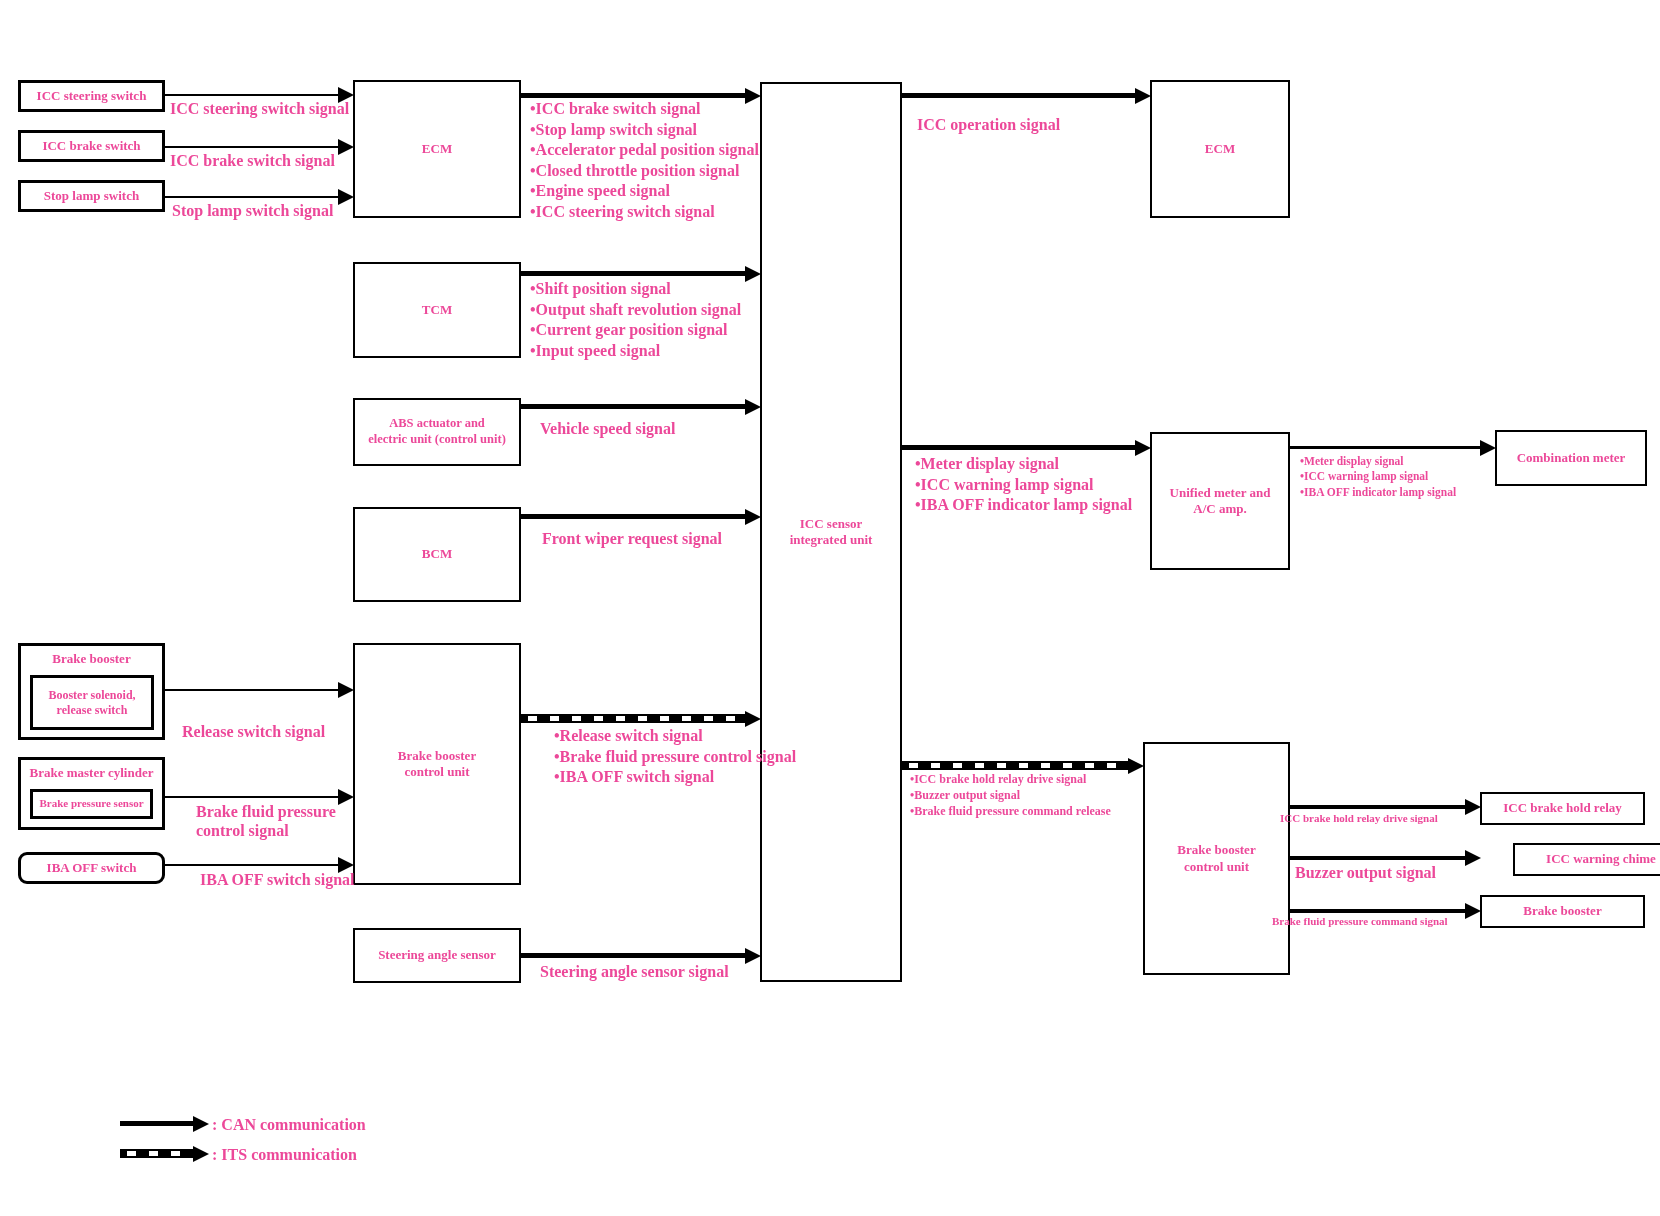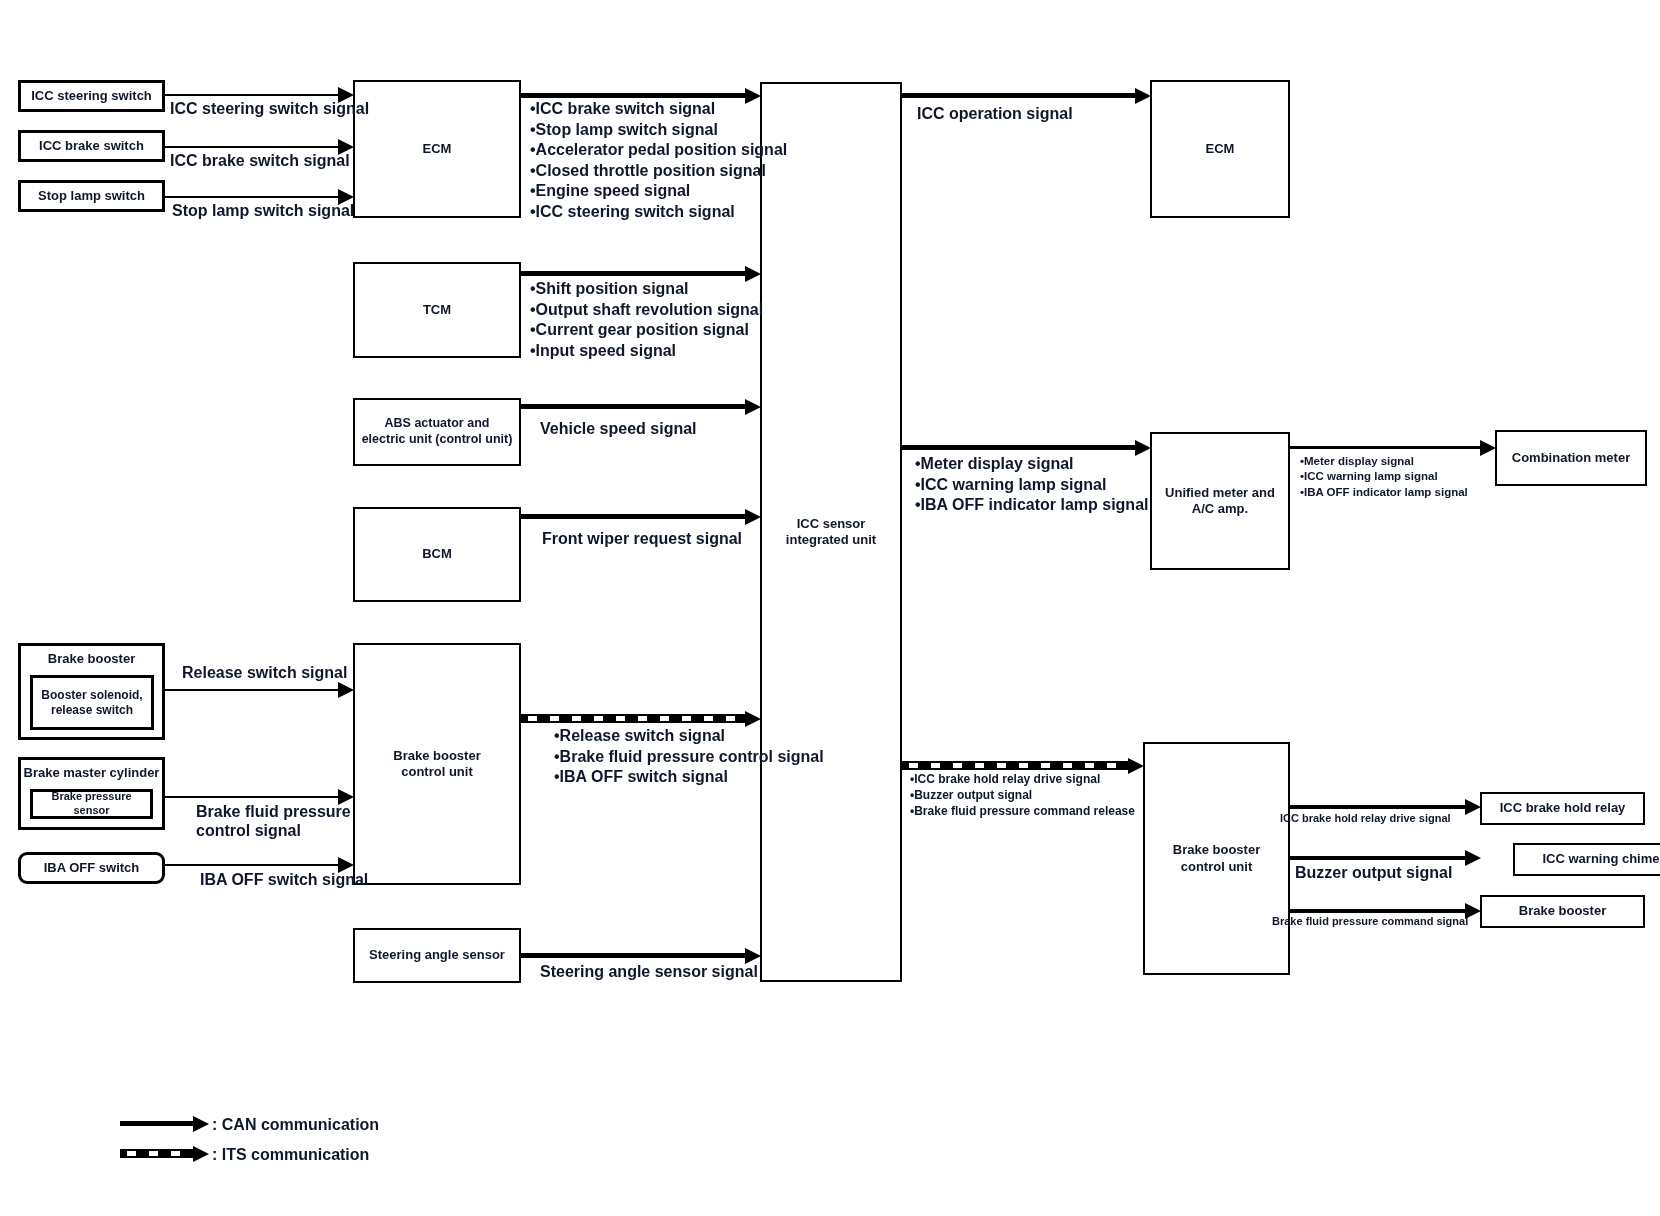--- a/index.html
+++ b/index.html
@@ -1,18 +1,18 @@
 <!DOCTYPE html>
 <html><head>
 <meta charset="utf-8">
 <style>
   html,body { margin:0; padding:0; background:#fff; }
   .canvas {
     position:relative; width:1660px; height:1216px; background:#fff;
-    font-family:Liberation Sans, sans-serif; font-weight:bold; color:#0f172a;
+    font-family:Liberation Serif, serif; font-weight:bold; color:#ec4899;
     overflow:hidden;
   }
   .box {
     position:absolute; border:2px solid #000; background:#fff; box-sizing:border-box;
     display:flex; align-items:center; justify-content:center; text-align:center;
     font-size:13px; line-height:1.25; white-space:pre-line;
   }
   .b3 { border-width:3px; }
   .top { align-items:flex-start; padding-top:5px; }
   .lbl { position:absolute; font-size:16px; line-height:1.16; white-space:pre-line; }
@@ -102,29 +102,29 @@
 
   <div class="lbl" style="left:170px;top:100px;">ICC steering switch signal</div>
   <div class="lbl" style="left:170px;top:152px;">ICC brake switch signal</div>
   <div class="lbl" style="left:172px;top:202px;">Stop lamp switch signal</div>
 
   <div class="lbl list" style="left:530px;top:100px;"><div>•ICC brake switch signal</div><div>•Stop lamp switch signal</div><div>•Accelerator pedal position signal</div><div>•Closed throttle position signal</div><div>•Engine speed signal</div><div>•ICC steering switch signal</div></div>
   <div class="lbl list" style="left:530px;top:280px;"><div>•Shift position signal</div><div>•Output shaft revolution signal</div><div>•Current gear position signal</div><div>•Input speed signal</div></div>
   <div class="lbl" style="left:540px;top:420px;">Vehicle speed signal</div>
   <div class="lbl" style="left:542px;top:530px;">Front wiper request signal</div>
 
-  <div class="lbl" style="left:182px;top:664px;">Release switch signal</div>
+  <div class="lbl" style="left:182px;top:723px;">Release switch signal</div>
   <div class="lbl" style="left:196px;top:803px;">Brake fluid pressure
 control signal</div>
   <div class="lbl" style="left:178px;top:871px;margin-left:22px;">IBA OFF switch signal</div>
 
   <div class="lbl list" style="left:538px;top:727px;margin-left:16px;"><div>•Release switch signal</div><div>•Brake fluid pressure control signal</div><div>•IBA OFF switch signal</div></div>
   <div class="lbl" style="left:540px;top:963px;">Steering angle sensor signal</div>
 
-  <div class="lbl" style="left:917px;top:105px;">ICC operation signal</div>
+  <div class="lbl" style="left:917px;top:116px;">ICC operation signal</div>
   <div class="lbl list" style="left:915px;top:455px;"><div>•Meter display signal</div><div>•ICC warning lamp signal</div><div>•IBA OFF indicator lamp signal</div></div>
   <div class="lbl list sm12" style="left:910px;top:773px;"><div>•ICC brake hold relay drive signal</div><div>•Buzzer output signal</div><div>•Brake fluid pressure command release</div></div>
 
   <div class="lbl list" style="left:1300px;top:455px;font-size:11.5px;"><div>•Meter display signal</div><div>•ICC warning lamp signal</div><div>•IBA OFF indicator lamp signal</div></div>
   <div class="lbl small" style="left:1280px;top:812px;">ICC brake hold relay drive signal</div>
   <div class="lbl" style="left:1295px;top:864px;">Buzzer output signal</div>
   <div class="lbl small" style="left:1272px;top:915px;">Brake fluid pressure command signal</div>
 
   <div class="arr arrow" style="left:120px;top:1121px;width:73px;"></div>
   <div class="lbl" style="left:212px;top:1116px;">: CAN communication</div>

